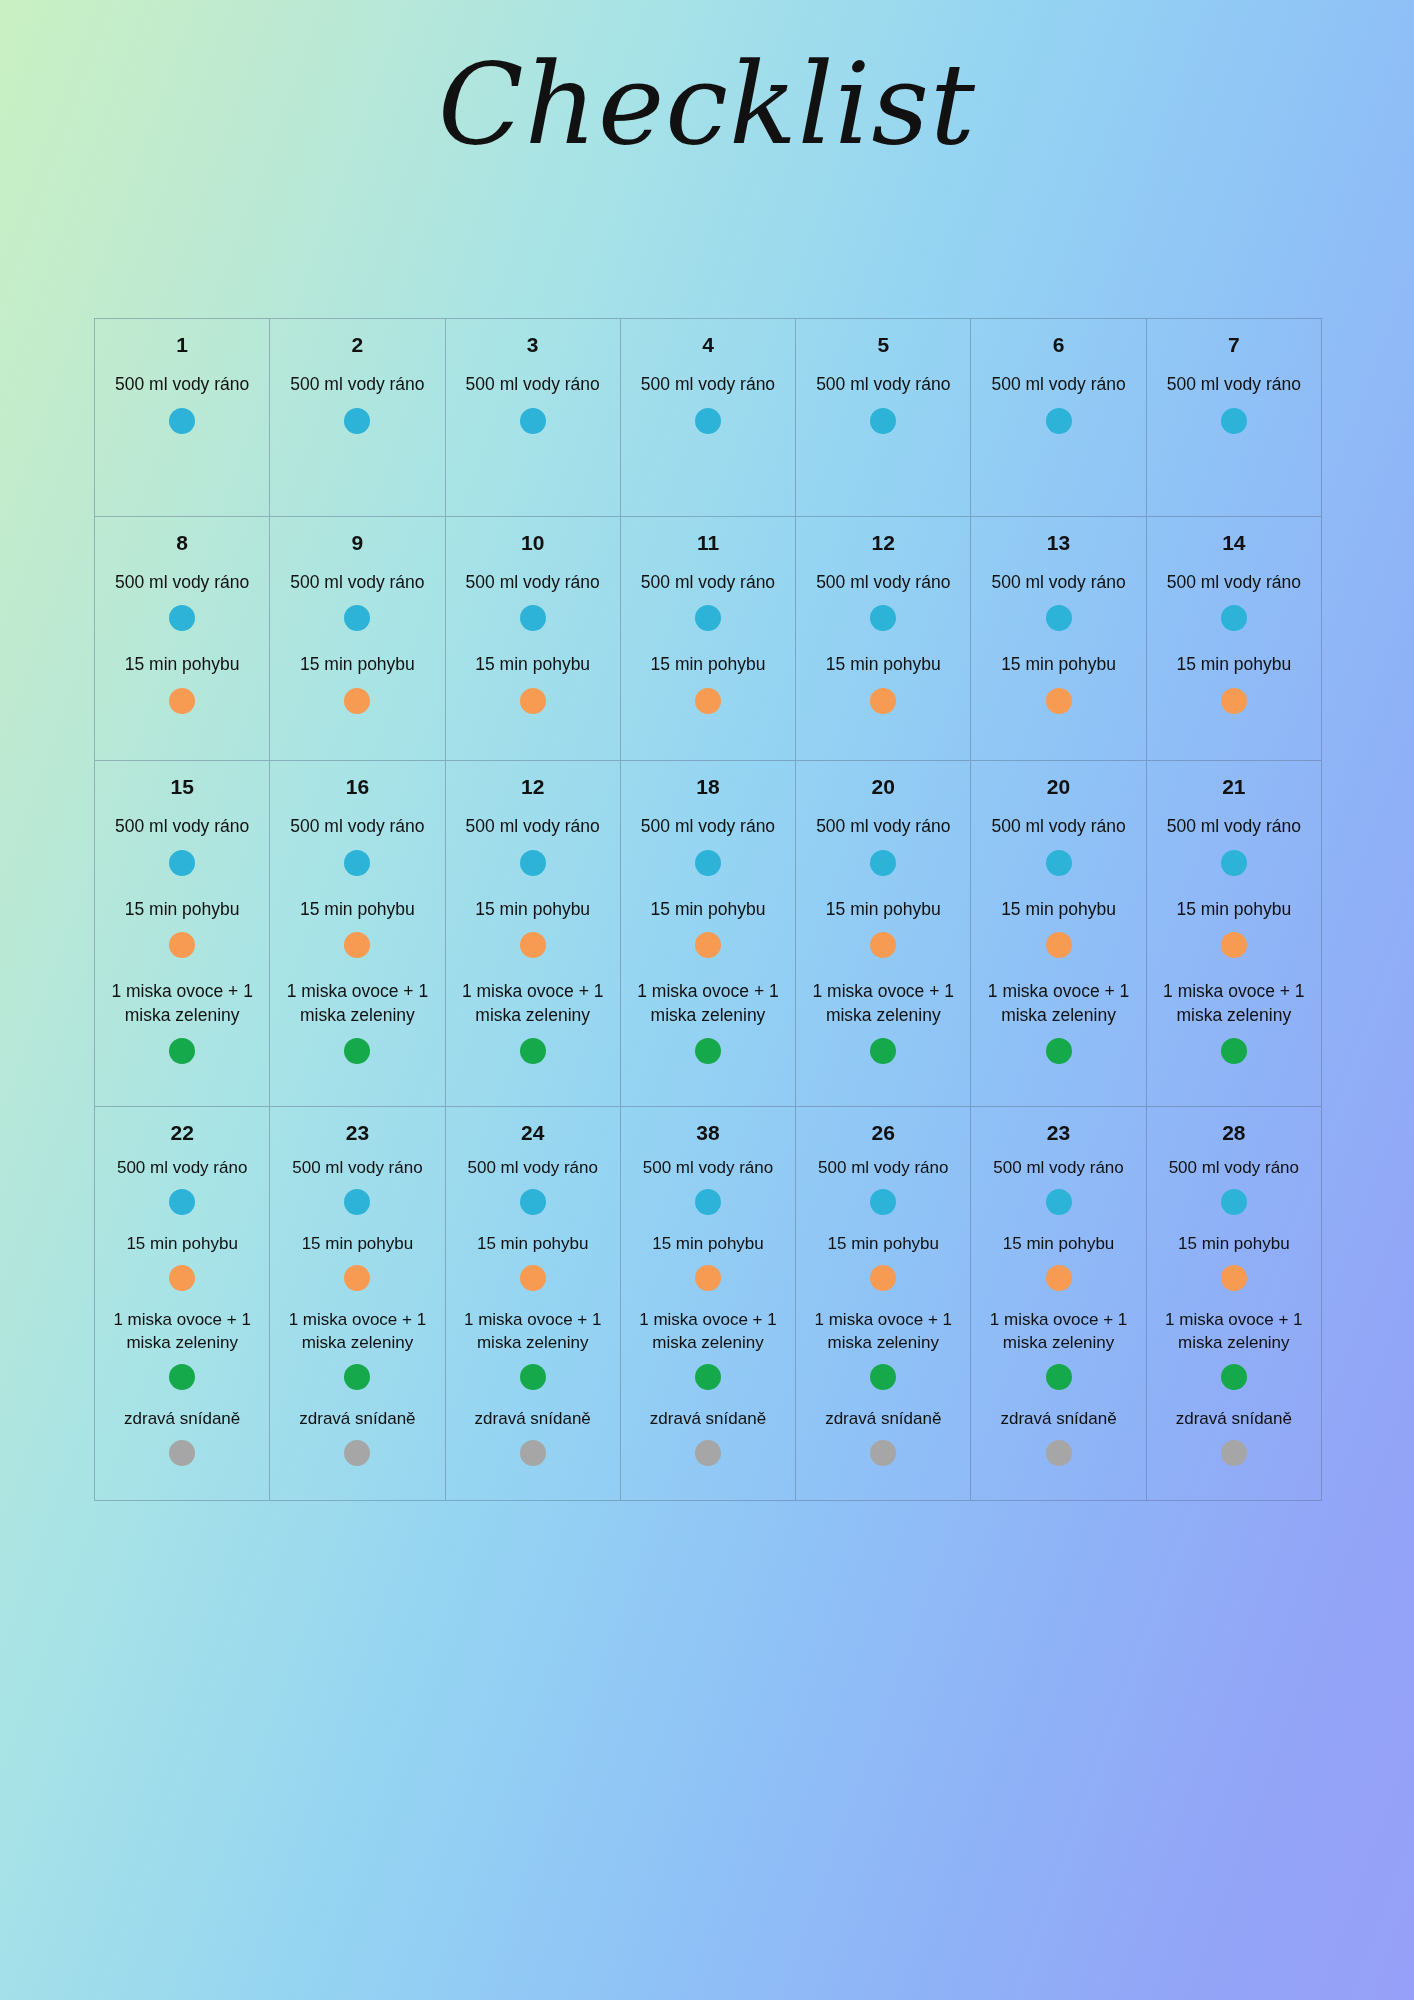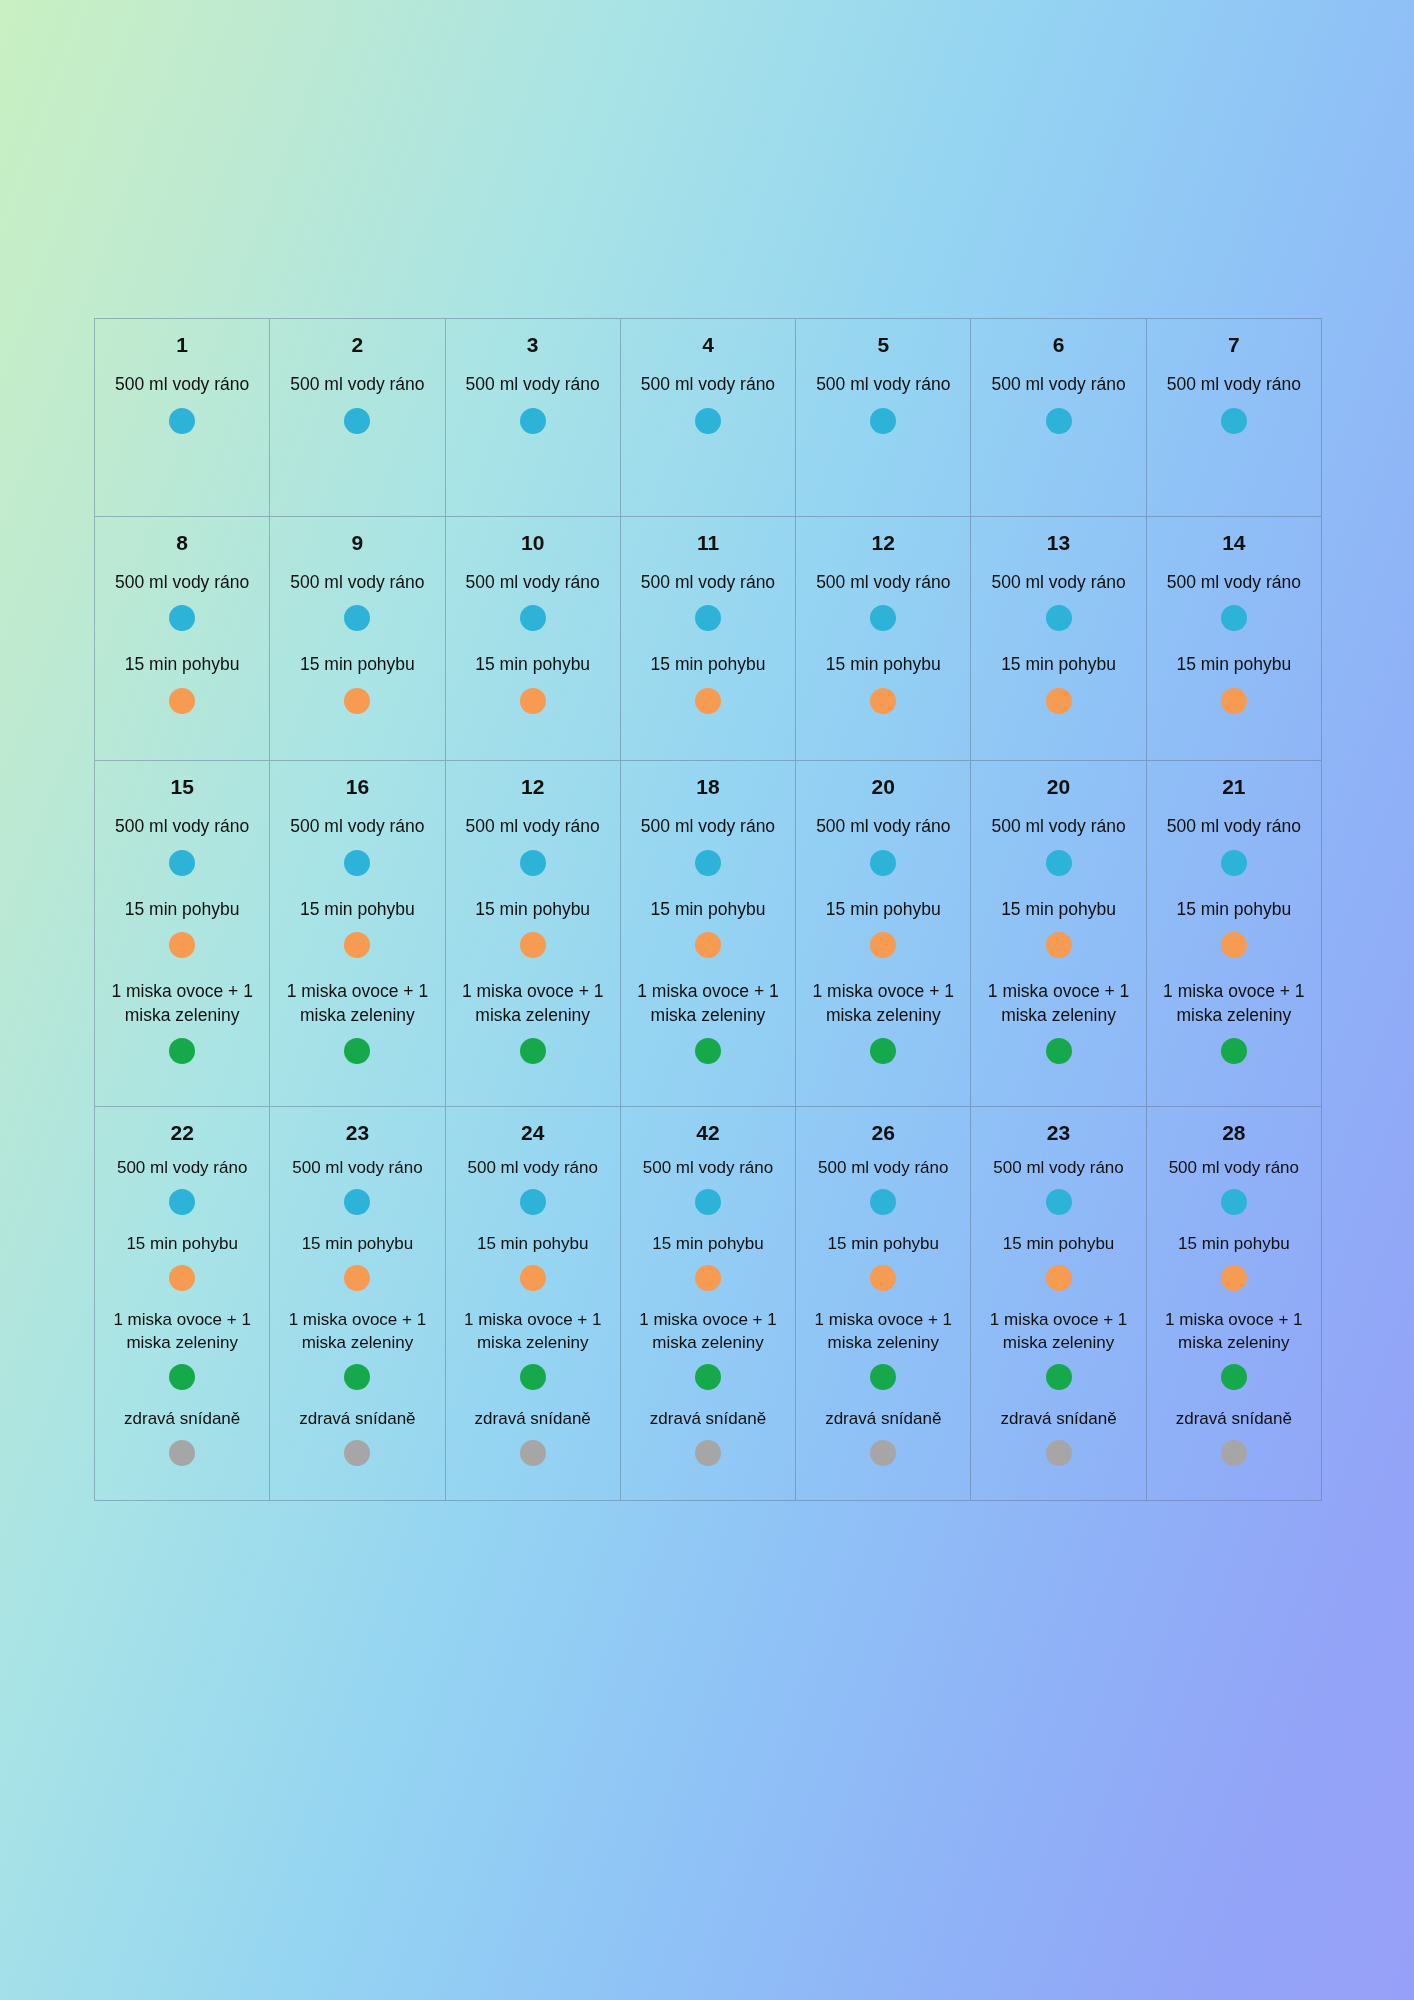--- a/index.html
+++ b/index.html
@@ -115,20 +115,21 @@
 
   .row-4 .task-label { font-size: 17px; }
   .row-4 .dot { margin: 9px auto 12px auto; }
   .row-4 .day-num { margin-bottom: 12px; }
 </style>
 </head>
 <body>
 
 <div class="page">
 
+  <div class="title">Checklist</div>
 
   <div class="grid-wrap" id="grid">
       <div class="week-row row-1">
         <div class="day-cell">
           <div class="day-num">1</div>
           <div class="task">
             <span class="task-label">500 ml vody ráno</span>
             <span class="dot" style="background: rgb(46, 179, 216);"></span>
           </div>
         </div>
@@ -413,21 +414,21 @@
           <div class="task">
             <span class="task-label">1 miska ovoce + 1 miska zeleniny</span>
             <span class="dot" style="background: rgb(22, 169, 75);"></span>
           </div>
           <div class="task">
             <span class="task-label">zdravá snídaně</span>
             <span class="dot" style="background: rgb(166, 166, 166);"></span>
           </div>
         </div>
         <div class="day-cell">
-          <div class="day-num">42</div>
+          <div class="day-num">38</div>
           <div class="task">
             <span class="task-label">500 ml vody ráno</span>
             <span class="dot" style="background: rgb(46, 179, 216);"></span>
           </div>
           <div class="task">
             <span class="task-label">15 min pohybu</span>
             <span class="dot" style="background: rgb(247, 154, 82);"></span>
           </div>
           <div class="task">
             <span class="task-label">1 miska ovoce + 1 miska zeleniny</span>

